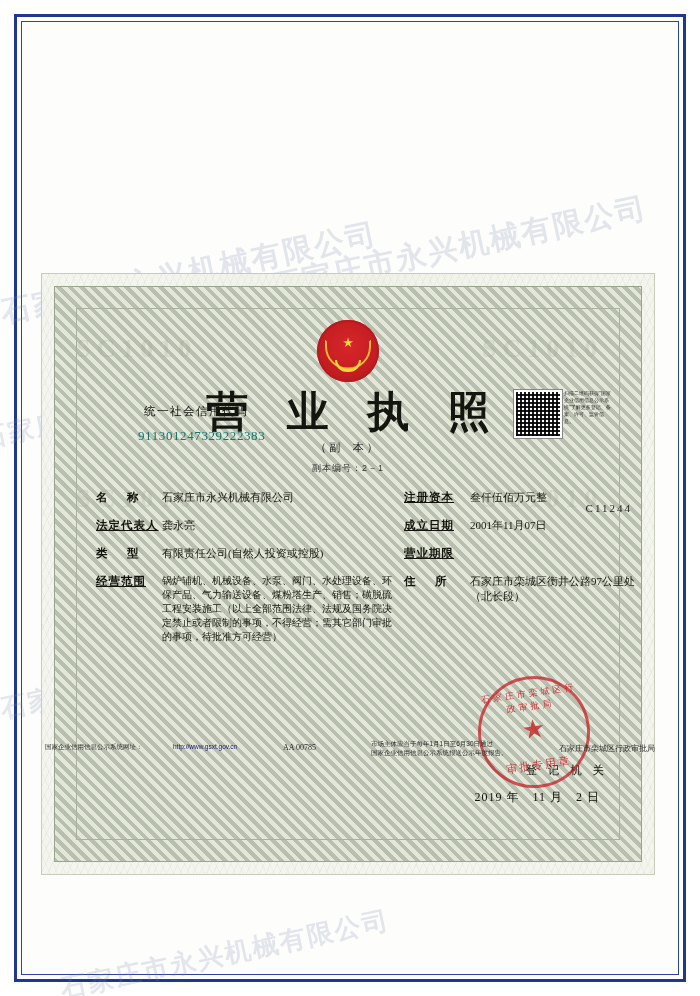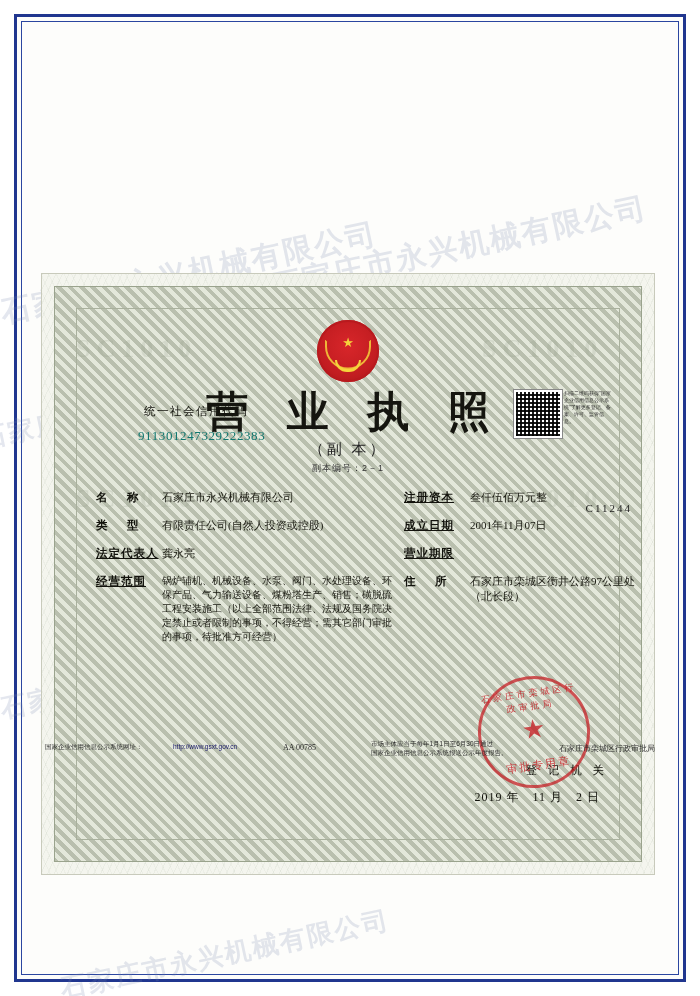--- a/index.html
+++ b/index.html
@@ -118,22 +118,22 @@
     font-weight: bold;
     font-size: 42px;
     letter-spacing: 14px;
     color: #15150f;
     text-indent: 14px;
   }
   .subtitle {
     position: absolute;
     left: 0; right: 0; top: 132px;
     text-align: center;
-    font-family: Liberation Serif, serif;
-    font-size: 15px;
+    font-family: Liberation Mono, monospace;
+    font-size: 11px;
     letter-spacing: 3px;
     color: #222;
   }
   .copy-no {
     position: absolute;
     left: 0; right: 0; top: 154px;
     text-align: center;
     font-size: 9px;
     letter-spacing: 1px;
     color: #333;
@@ -321,26 +321,26 @@
           <div class="credit-label">统一社会信用代码</div>
           <div class="credit-code">911301247329222383</div>
         </div>
 
         <div class="col-left" style="top:182px;">
           <div class="row">
             <div class="lbl">名　称</div>
             <div class="val">石家庄市永兴机械有限公司</div>
           </div>
           <div class="row">
+            <div class="lbl wide">法定代表人</div>
+            <div class="val">龚永亮</div>
+          </div>
+          <div class="row">
             <div class="lbl">类　型</div>
             <div class="val">有限责任公司(自然人投资或控股)</div>
-          </div>
-          <div class="row">
-            <div class="lbl wide">法定代表人</div>
-            <div class="val">龚永亮</div>
           </div>
           <div class="row">
             <div class="lbl wide">经营范围</div>
             <div class="val scope">锅炉辅机、机械设备、水泵、阀门、水处理设备、环保产品、气力输送设备、煤粉塔生产、销售；磺脱硫工程安装施工（以上全部范围法律、法规及国务院决定禁止或者限制的事项，不得经营；需其它部门审批的事项，待批准方可经营）</div>
           </div>
         </div>
 
         <div class="col-right">
           <div class="row">
             <div class="lbl wide">注册资本</div>

